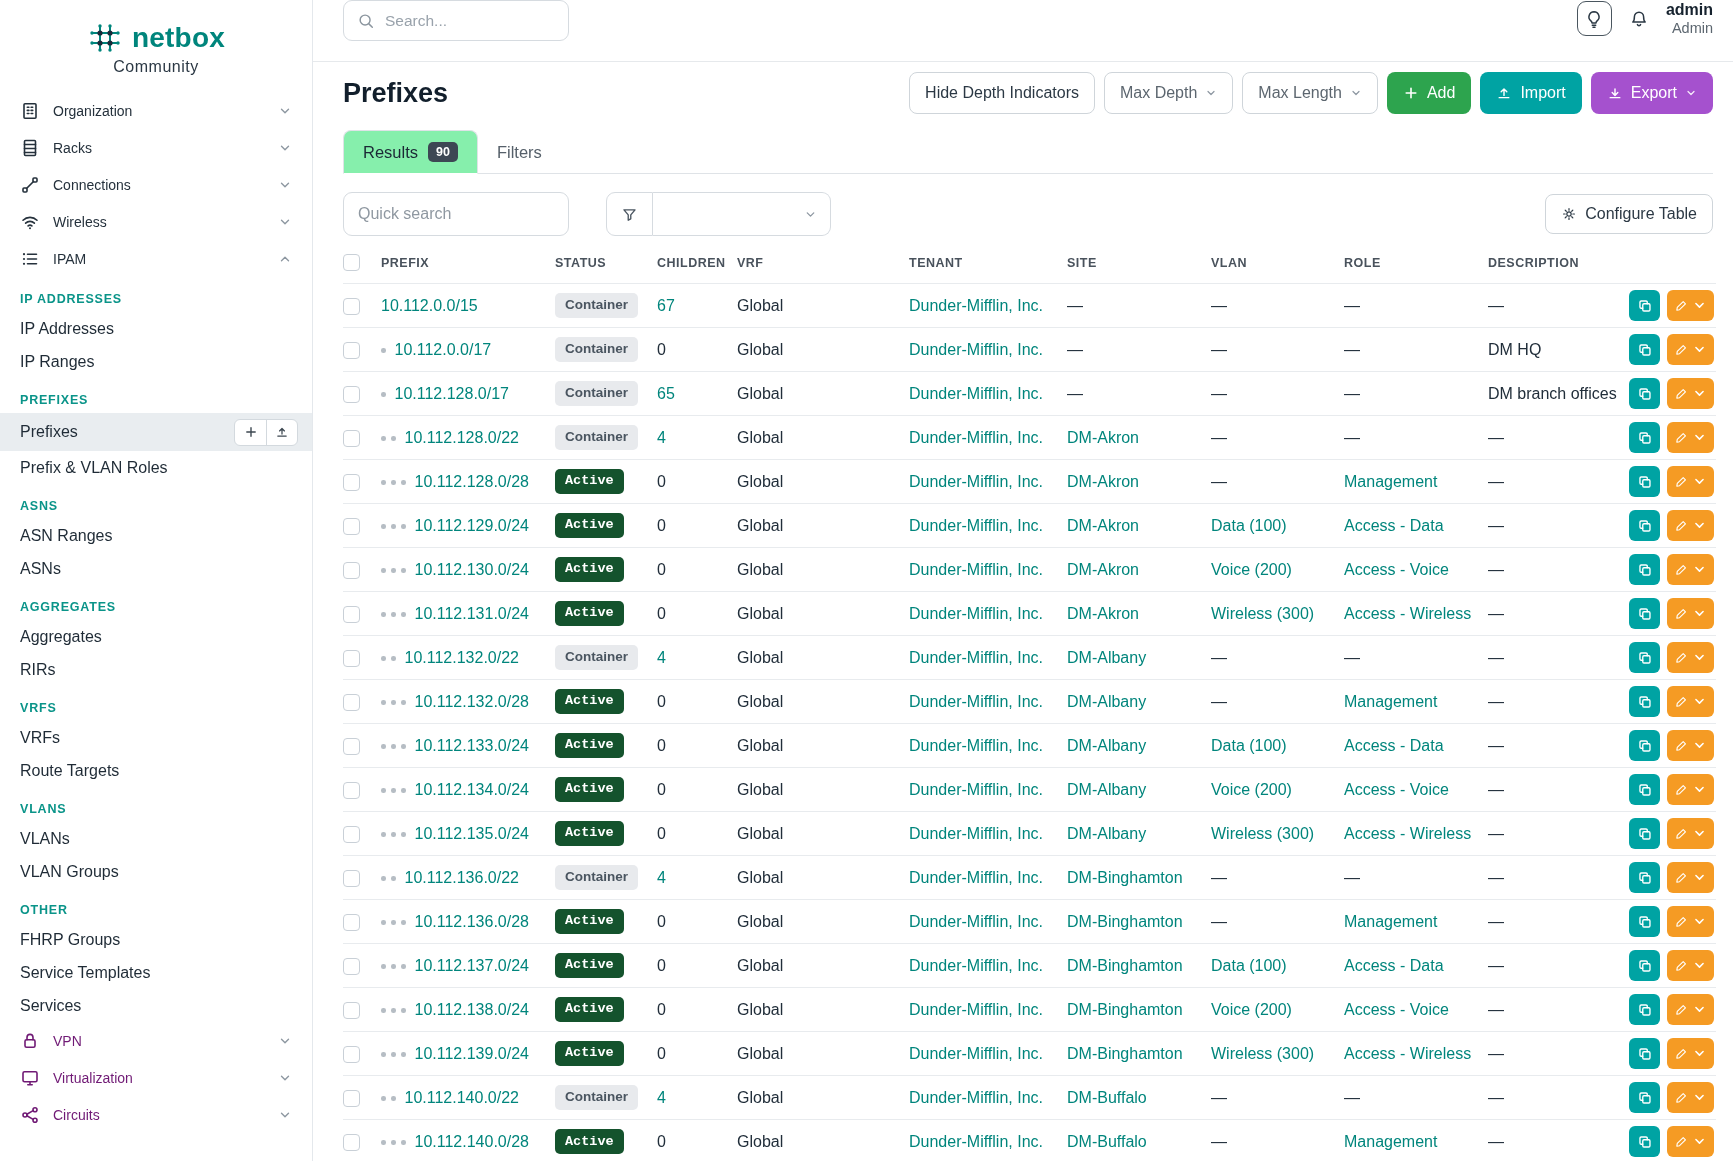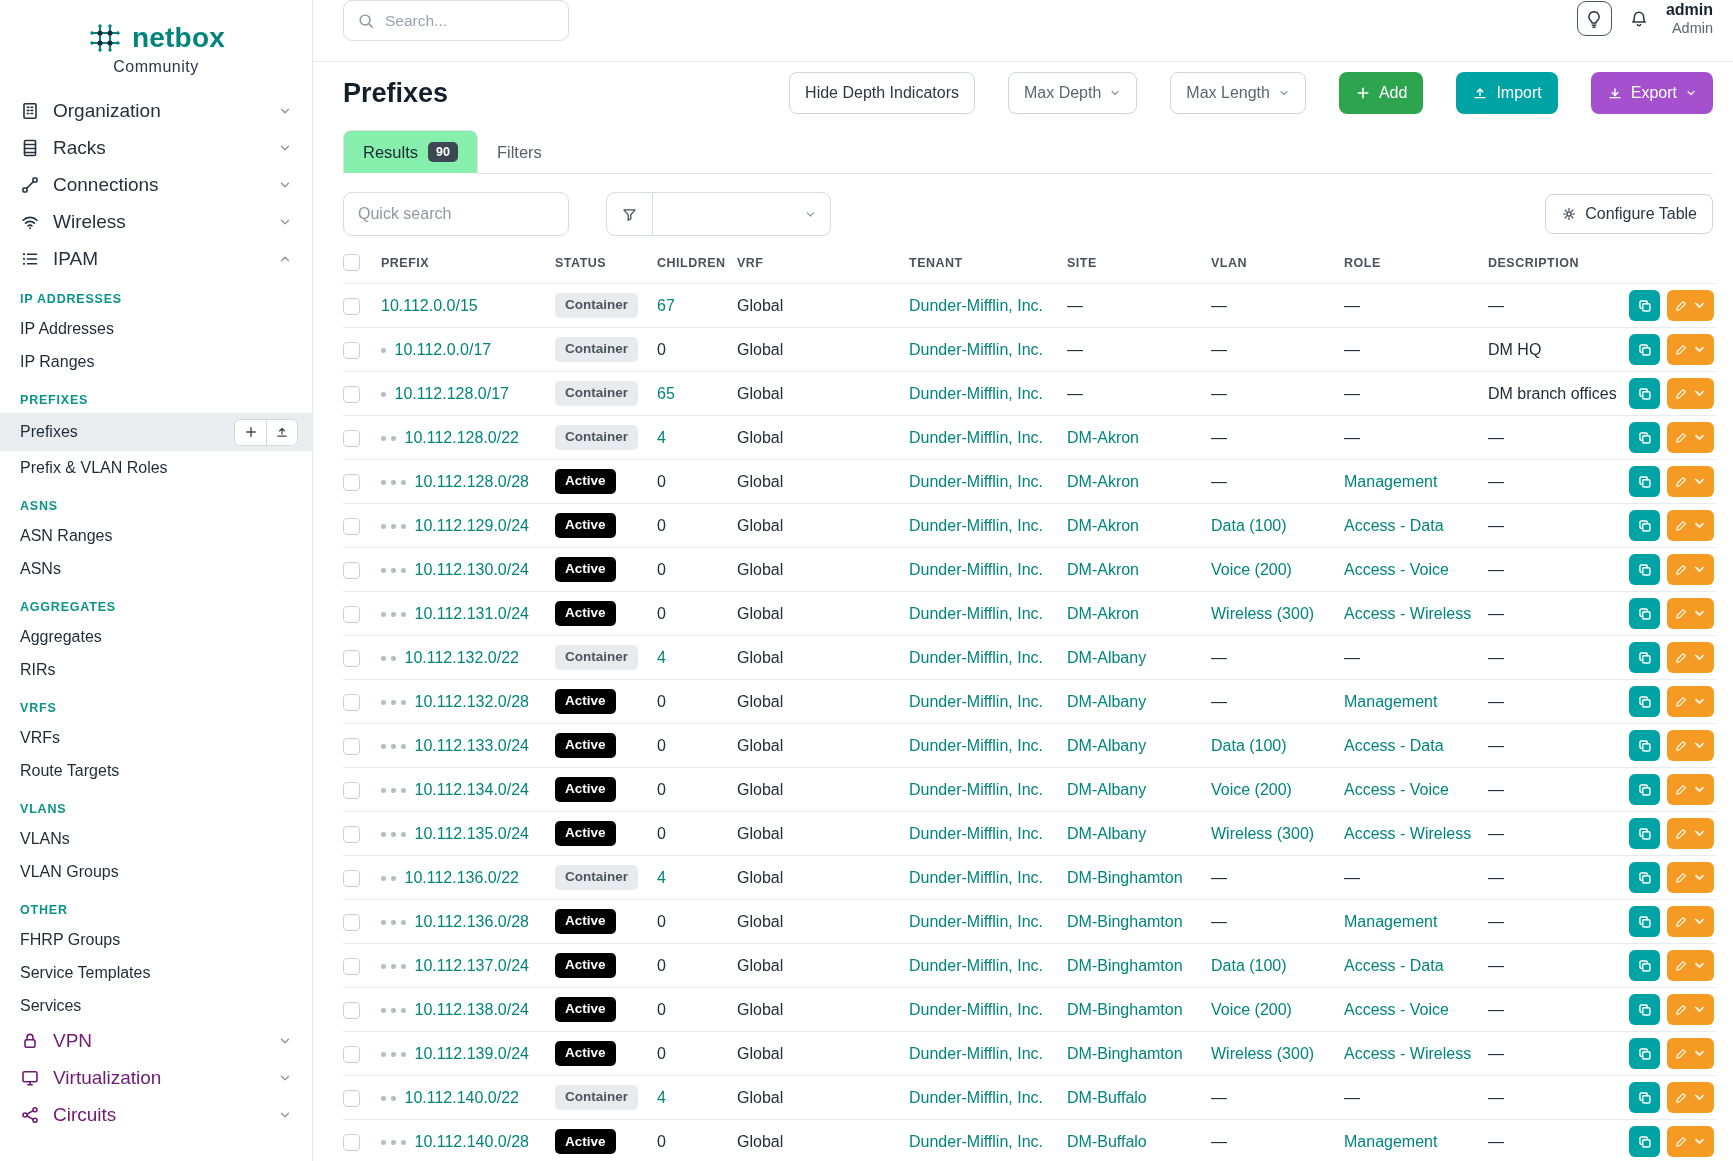--- a/index.html
+++ b/index.html
@@ -7,21 +7,21 @@
   body { font-family:"Liberation Sans","DejaVu Sans",sans-serif; color:#1d2a36; background:#fff; font-size:16px; }
   .app { display:flex; width:100%; height:100%; }
 
   
   .sidebar { width:313px; min-width:313px; border-right:1px solid #e4e8ec; overflow:hidden; background:#fff; }
   .brand { padding-top:22px; text-align:center; }
   .brand-row { display:flex; align-items:center; justify-content:center; gap:9px; }
   .brand-name { font-size:28px; font-weight:700; color:#00857C; letter-spacing:.2px; }
   .brand-sub { margin-top:4px; font-size:16px; color:#2b3844; letter-spacing:.5px; }
   .nav { margin-top:16px; }
-  .nav-item { display:flex; align-items:center; gap:13px; padding:7.5px 20px; font-size:19px; line-height:22px; color:#25313c; cursor:pointer; }
+  .nav-item { display:flex; align-items:center; gap:13px; padding:7.5px 20px; font-size:14px; line-height:22px; color:#25313c; cursor:pointer; }
   .nav-item.teal { color:#701a75; }
   .nav-item .nav-label { flex:1; }
   .nav-icon { display:inline-flex; }
   .nav-icon svg { width:20px; height:20px; }
   .nav-chevron { display:inline-flex; color:#8d97a1; }
   .nav-chevron svg { width:14px; height:14px; }
   .nav-chevron.up svg { transform:rotate(180deg); }
   .nav-heading { padding:15px 20px 5px; line-height:15px; font-size:12.5px; font-weight:700; letter-spacing:.8px; color:#0a9489; }
   .nav-subitem { display:flex; align-items:center; padding:5.5px 14px 5.5px 20px; line-height:22px; font-size:16px; color:#1f2b36; cursor:pointer; }
   .nav-subitem.active { background:#e9edf0; }
@@ -43,21 +43,21 @@
   .theme-btn svg, .bell-btn svg { width:20px; height:20px; }
   .user-block { text-align:right; cursor:pointer; }
   .user-name { font-size:16px; font-weight:700; color:#16222e; line-height:1.25; }
   .user-role { font-size:14.5px; color:#5d6770; line-height:1.2; }
 
   
   .content { flex:1; padding:10px 20px 0 30px; overflow:hidden; }
   .page-head { display:flex; align-items:center; }
   .page-title { font-size:27px; font-weight:600; color:#121f2c; }
   .page-actions { margin-left:auto; display:flex; align-items:center; gap:9px; }
-  .btn { height:42px; display:inline-flex; align-items:center; gap:8px; padding:0 15px; border-radius:8px; border:1px solid transparent; font:inherit; font-size:16px; cursor:pointer; background:#fff;margin-left:24px; }
+  .btn { height:42px; display:inline-flex; align-items:center; gap:8px; padding:0 15px; border-radius:8px; border:1px solid transparent; font:inherit; font-size:16px; cursor:pointer; background:#fff; }
   .btn svg { width:16px; height:16px; }
   .btn-outline { border-color:#cfd5da; color:#2b3844; }
   .btn-outline.muted { color:#5c666f;justify-content:space-between; }
   .chev { display:inline-flex; color:#8d97a1; }
   .chev svg { width:12px; height:12px; }
   .chev-white { display:inline-flex; color:rgba(255,255,255,.9); }
   .chev-white svg { width:12px; height:12px; }
   .btn-add { background:#2DA44E; color:#fff;justify-content:flex-end; }
   .btn-import { background:#00A3A3; color:#fff; }
   .btn-export { background:#A551CE; color:#fff; }
@@ -79,21 +79,21 @@
   .filter-select svg { width:13px; height:13px; }
   .configure-btn { margin-left:auto; height:40px; }
 
   
   .prefix-table { width:100%; border-collapse:collapse; table-layout:fixed; margin-top:14px; }
   .prefix-table th { text-align:left; font-size:12.5px; font-weight:700; letter-spacing:.5px; color:#49525c; padding:4px 8px 12px 0; white-space:nowrap; overflow:hidden; }
   .prefix-table td { height:44px; border-top:1px solid #e8ebee; padding:0 8px 0 0; font-size:16px; vertical-align:middle; white-space:nowrap; overflow:hidden; }
   a.link { color:#00857C; text-decoration:none; }
   .plain { color:#212e3a; }
   .badge { display:inline-block; padding:4.5px 10px; border-radius:5px; font-size:13.5px; font-weight:600; line-height:1.2; }
-  .badge-active { background:#000000; color:#fff; }
+  .badge-active { background:#14532d; color:#fff;font-family:Liberation Mono, monospace; }
   .badge-container { background:#e8eaed; color:#4a5560; }
   .dots { display:inline-flex; gap:5.5px; margin-right:9px; vertical-align:2px; }
   .dot { width:4.5px; height:4.5px; border-radius:50%; background:#b6bdc4; }
   input[type=checkbox] { appearance:none; -webkit-appearance:none; width:17px; height:17px; border:1.5px solid #c9d0d7; border-radius:4px; background:#fff; cursor:pointer; vertical-align:middle; }
   td.col-actions, th.col-actions { text-align:right; padding-right:2px; }
   .act-clone { width:31px; height:31px; background:#00A3A3; border:none; border-radius:6px; color:#fff; display:inline-flex; align-items:center; justify-content:center; cursor:pointer; vertical-align:middle; }
   .act-clone svg { width:16px; height:16px; }
   .act-edit { height:31px; background:#F59B24; border:none; border-radius:6px; color:#fff; display:inline-flex; align-items:center; justify-content:center; gap:5px; padding:0 8px; margin-left:7px; cursor:pointer; vertical-align:middle; }
   .act-edit svg { width:13px; height:13px; }
 </style>

